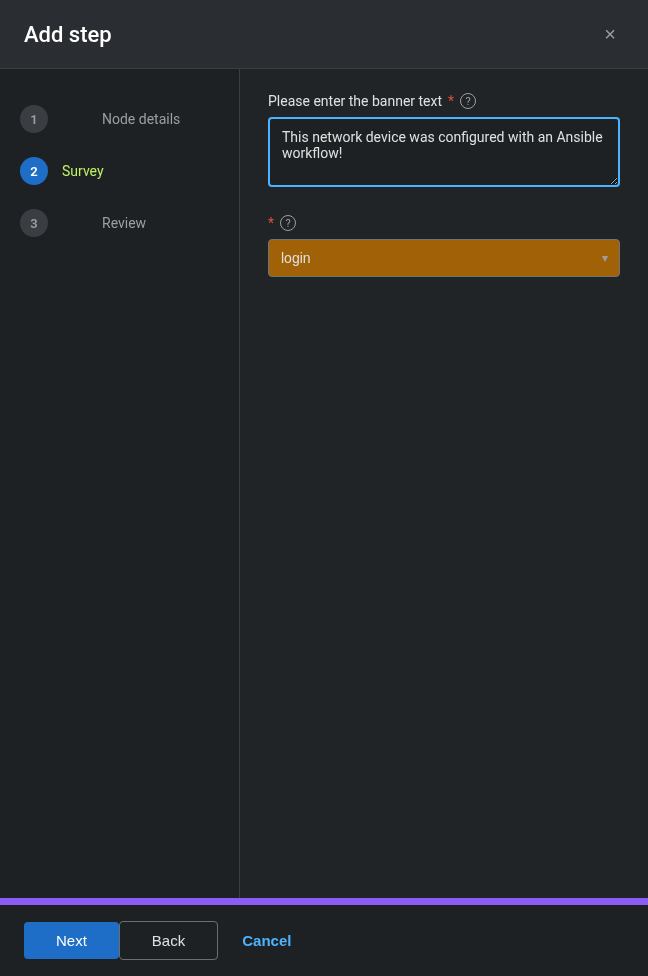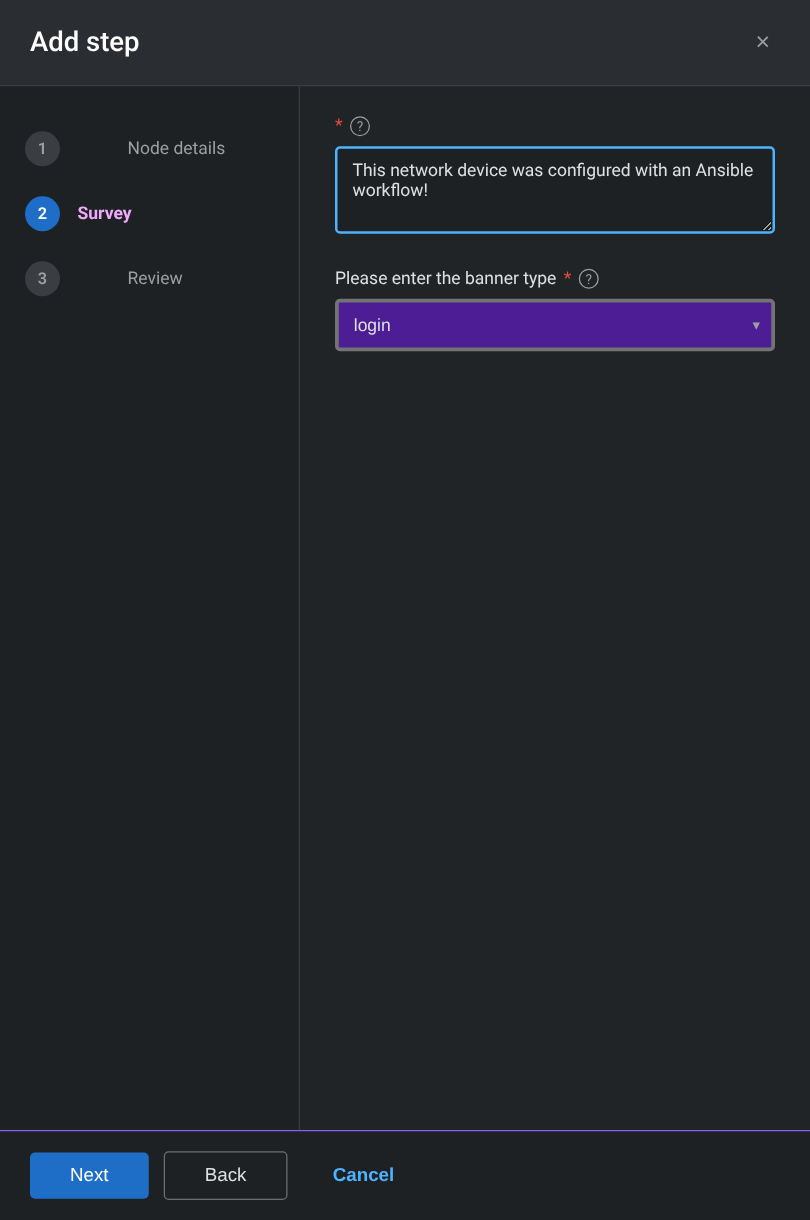--- a/index.html
+++ b/index.html
@@ -98,22 +98,22 @@
     .step-label {
       font-size: 14px;
     }
 
     .step-label.inactive {
       color: #9e9e9e;
       margin-left: 40px;
     }
 
     .step-label.active {
-      color: #f0abfc;
-      font-weight: 700;
+      color: #bef264;
+      font-weight: 400;
     }
 
     .content {
       flex: 1;
       padding: 24px 28px;
       overflow-y: auto;
     }
 
     .field-group {
       margin-bottom: 24px;
@@ -161,22 +161,22 @@
       font-family: inherit;
     }
 
     .select-wrapper {
       position: relative;
       width: 100%;
     }
 
     .select-field {
       width: 100%;
-      background: #4c1d95;
-      border: 3px solid #737373;
+      background: #a16207;
+      border: 1px solid #737373;
       border-radius: 4px;
       color: #e0e0e0;
       font-size: 14px;
       padding: 10px 36px 10px 12px;
       appearance: none;
       -webkit-appearance: none;
       cursor: pointer;
       outline: none;
     }
 
@@ -188,22 +188,21 @@
       pointer-events: none;
       color: #9e9e9e;
       font-size: 12px;
     }
 
     .modal-footer {
       display: flex;
       align-items: center;
       padding: 16px 24px;
       background: #1e2124;
-      border-top: 1px solid #8b5cf6;
-      gap: 12px;
+      border-top: 7px solid #8b5cf6;
       flex-shrink: 0;
     }
 
     .btn-next {
       background: #1e6ec8;
       border: none;
       border-radius: 4px;
       color: #ffffff;
       font-size: 15px;
       padding: 10px 32px;
@@ -268,29 +267,29 @@
         </div>
         <span class="step-label inactive">Review</span>
       </div>
 
     </div>
 
     <div class="content">
 
       <div class="field-group">
         <div class="field-label">
+          <span>Please enter the banner text</span>
           <span class="required-star">*</span>
           <span class="help-icon">?</span>
         </div>
         <textarea class="text-area" style="">This network device was configured with an Ansible workflow!</textarea>
       </div>
 
       <div class="field-group">
         <div class="field-label">
-          <span>Please enter the banner type</span>
           <span class="required-star">*</span>
           <span class="help-icon">?</span>
         </div>
         <div class="select-wrapper">
           <select class="select-field">
             <option value="login">login</option>
             <option value="motd">motd</option>
           </select>
           <span class="select-arrow">▾</span>
         </div>

